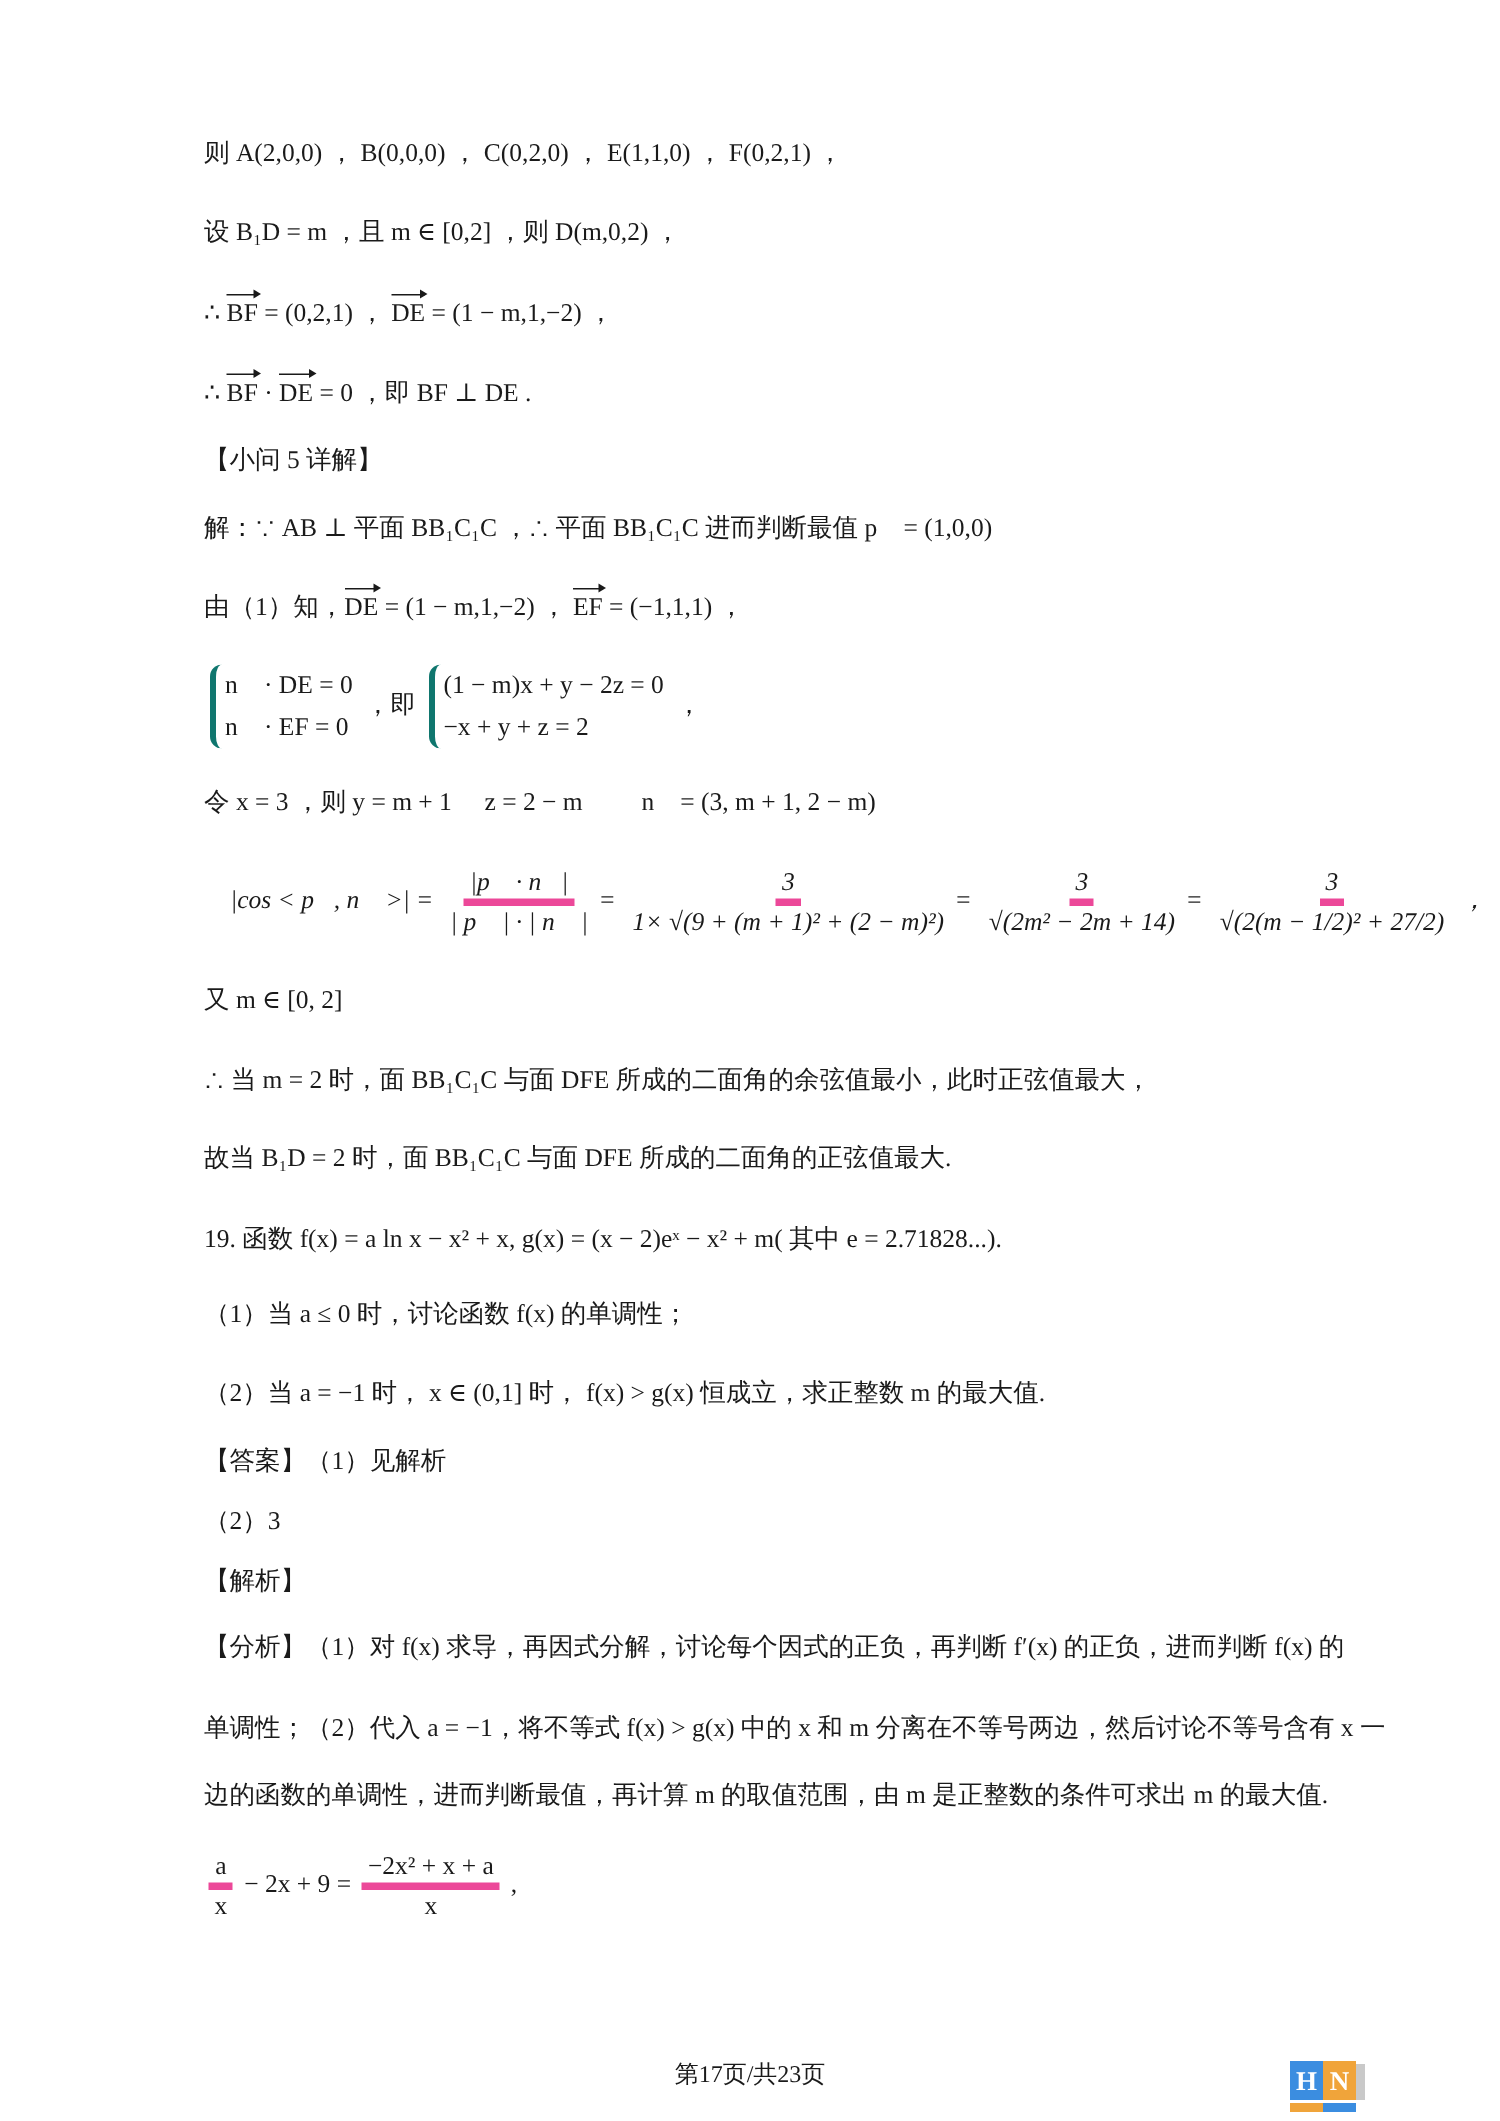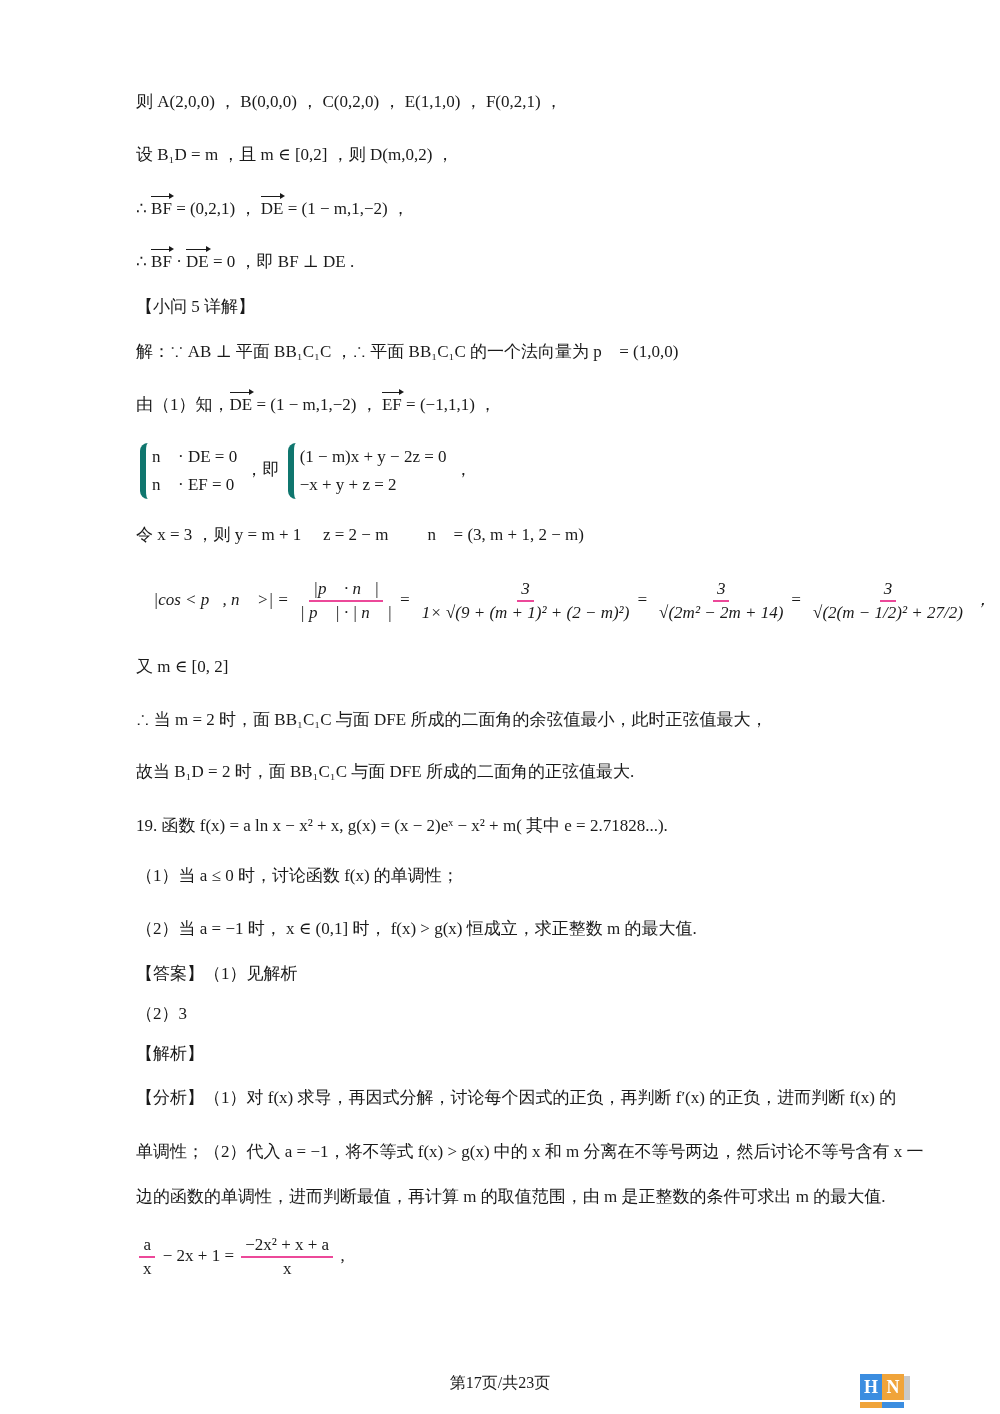--- a/index.html
+++ b/index.html
@@ -5,22 +5,22 @@
   html, body { margin:0; padding:0; background:#ffffff; }
   body { width:1000px; height:1414px; position:relative; overflow:hidden;
          font-family:"Liberation Serif","DejaVu Serif",serif; color:#1a1a1a; font-size:17px; }
   .line { position:absolute; left:90px; white-space:nowrap; line-height:24px;margin-left:46px; }
   i, .m { }
   .vec { position:relative; display:inline-block; }
   .vec::before { content:""; position:absolute; left:0; right:0; top:-1px; border-top:1px solid #1a1a1a; }
   .vec::after { content:""; position:absolute; right:-2px; top:-4px; border-left:5px solid #1a1a1a; border-top:3px solid transparent; border-bottom:3px solid transparent; }
   .frac { display:inline-flex; flex-direction:column; align-items:center; vertical-align:middle; margin:0 3px; }
   .frac > span { padding:0 4px; line-height:22px; }
-  .frac > span:first-child { border-bottom:2px solid #ec4899; }
-  .sys { display:inline-flex; flex-direction:column; vertical-align:middle; border-left:6px solid #0f766e; border-radius:8px 0 0 8px; padding-left:6px; margin:0 4px; }
+  .frac > span:first-child { border-bottom:5px solid #ec4899; }
+  .sys { display:inline-flex; flex-direction:column; vertical-align:middle; border-left:4px solid #0f766e; border-radius:8px 0 0 8px; padding-left:6px; margin:0 4px; }
   .sys > span { line-height:28px; }
   .footer { position:absolute; left:0; right:0; top:1373px; text-align:center; font-size:16px;font-family:Liberation Serif, serif; }
   .logo { position:absolute; left:860px; top:1374px; width:52px; height:34px; }
   .logo .h { position:absolute; left:0; top:0; width:22px; height:26px; background:#3b8de0; color:#fff; font-weight:bold; font-size:18px; text-align:center; line-height:26px; }
   .logo .n { position:absolute; left:22px; top:0; width:22px; height:26px; background:#f0a43a; color:#fff; font-weight:bold; font-size:18px; text-align:center; line-height:26px; }
   .logo .b1 { position:absolute; left:0; top:28px; width:22px; height:6px; background:#f0a43a; }
   .logo .b2 { position:absolute; left:22px; top:28px; width:22px; height:6px; background:#3b8de0; }
   .logo .edge { position:absolute; left:44px; top:2px; width:6px; height:24px; background:#c9c9c9; }
 </style>
 </head>
@@ -34,21 +34,21 @@
   <div class="line" style="top:197px">
     <span>∴ </span><span class="vec m">BF</span><span> = (0,2,1) ，   </span><span class="vec m">DE</span><span> = (1 − m,1,−2) ，</span>
   </div>
 
   <div class="line" style="top:250px">
     <span>∴ </span><span class="vec m">BF</span><span> · </span><span class="vec m">DE</span><span> = 0 ，即 BF ⊥ DE .</span>
   </div>
 
   <div class="line" style="top:295px">【小问 5 详解】</div>
 
-  <div class="line" style="top:340px">解：∵ AB ⊥ 平面 BB₁C₁C ，∴ 平面 BB₁C₁C 的一个法向量为 p⃗ = (1,0,0) ，</div>
+  <div class="line" style="top:340px">解：∵ AB ⊥ 平面 BB₁C₁C ，∴ 平面 BB₁C₁C 进而判断最值 p⃗ = (1,0,0) ，</div>
 
   <div class="line" style="top:393px">
     <span>由（1）知，</span><span class="vec m">DE</span><span> = (1 − m,1,−2) ，   </span><span class="vec m">EF</span><span> = (−1,1,1) ，</span>
   </div>
 
   <div class="line" style="top:440px; line-height:60px;">
     <span class="sys">
       <span>n⃗ · DE = 0</span>
       <span>n⃗ · EF = 0</span>
     </span>
@@ -95,21 +95,21 @@
   <div class="line" style="top:1042px">【解析】</div>
   <div class="line" style="top:1086px">【分析】（1）对 f(x) 求导，再因式分解，讨论每个因式的正负，再判断 f′(x) 的正负，进而判断 f(x) 的</div>
   <div class="line" style="top:1140px">单调性；（2）代入 a = −1，将不等式 f(x) &gt; g(x) 中的 x 和 m 分离在不等号两边，然后讨论不等号含有 x 一</div>
   <div class="line" style="top:1185px">边的函数的单调性，进而判断最值，再计算 m 的取值范围，由 m 是正整数的条件可求出 m 的最大值.</div>
 
   <div class="line" style="top:1228px; line-height:56px;">
     <span class="frac">
         <span>a</span>
         <span>x</span>
       </span>
-    <span> − 2x + 1 = </span>
+    <span> − 2x + 9 = </span>
     <span class="frac">
         <span>−2x² + x + a</span>
         <span>x</span>
       </span>
     <span>,</span>
   </div>
 
   <div class="footer">第17页/共23页</div>
 
   <div class="logo">

